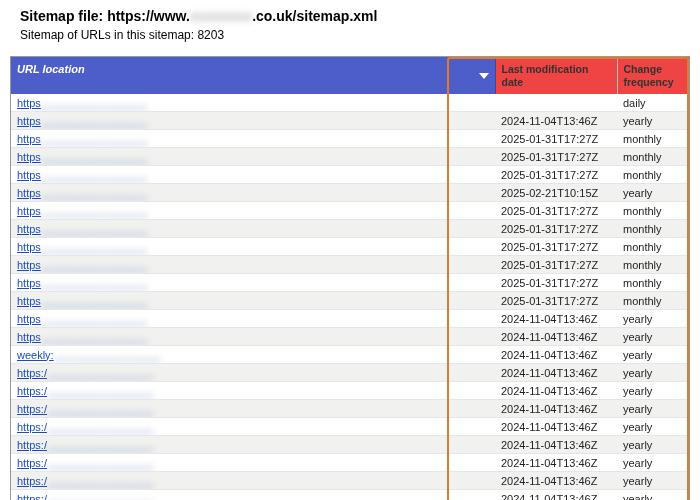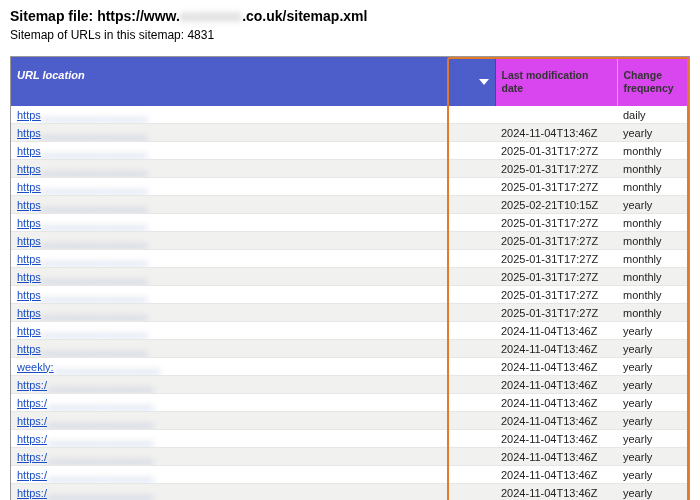--- a/index.html
+++ b/index.html
@@ -5,21 +5,21 @@
     * { box-sizing: border-box; margin: 0; padding: 0; }
     body {
       font-family: Arial, Helvetica, sans-serif;
       font-size: 12px;
       background: #fff;
       color: #000;
       width: 700px;
       height: 500px;
       overflow: hidden;
     }
-    .header { padding: 8px 10px 4px; }
+    .header { padding: 8px 20px 4px; }
     .title {
       font-size: 14px;
       font-weight: bold;
       margin-bottom: 4px;
     }
     .subtitle {
       font-size: 12px;
       margin-bottom: 10px;
     }
     .table-wrap {
@@ -35,28 +35,28 @@
     }
     thead tr.header-row {
       background: #4d5eca;
       color: #fff;
     }
     th {
       font-size: 11px;
       font-style: italic;
       font-weight: bold;
       text-align: left;
-      padding: 12px 6px;
+      padding: 6px 6px;
       border-right: 1px solid #3a48a0;
       vertical-align: top;
     }
     th:last-child { border-right: none; }
     th.url-col { width: 484px; position: relative; }
     th.lmod-col, th.freq-col, th.prio-col {
-      background: #d946ef;
+      background: #ef4444;
       color: #333;
       font-style: normal;
       border-right: 1px solid #bbb;
       font-size: 10.5px;
       line-height: 1.2;
     }
     th.lmod-col { width: 122px; }
     th.freq-col { width: 84px; }
     th.prio-col { width: 48px; }
     .sort-icon {
@@ -112,21 +112,21 @@
     }
   </style>
 </head>
 <body>
 
 <div class="header">
   <div class="title">
     <span>Sitemap file: https://www.</span><span class="blur">xxxxxxxx</span><span>.co.uk/sitemap.xml</span>
   </div>
   <div class="subtitle">
-    <span>Sitemap of URLs in this sitemap: </span><span>4831</span>
+    <span>Sitemap of URLs in this sitemap: </span><span>8203</span>
   </div>
 </div>
 
 <div class="table-wrap">
   <table>
     <thead>
       <tr class="header-row">
         <th class="url-col">
           <span>URL location</span>
           <span class="sort-icon"></span>

